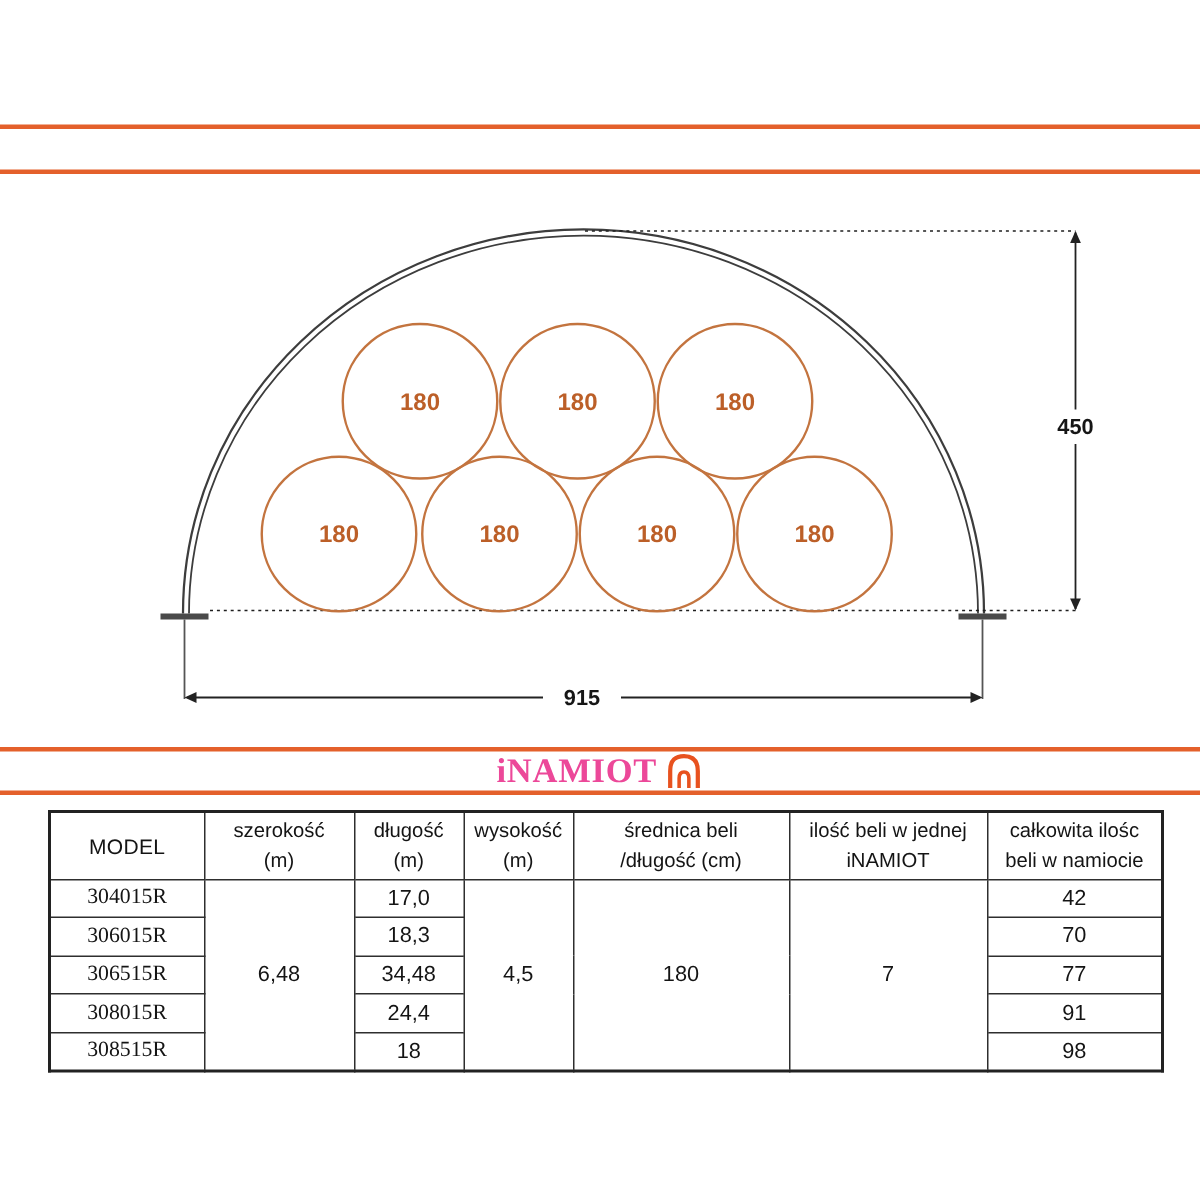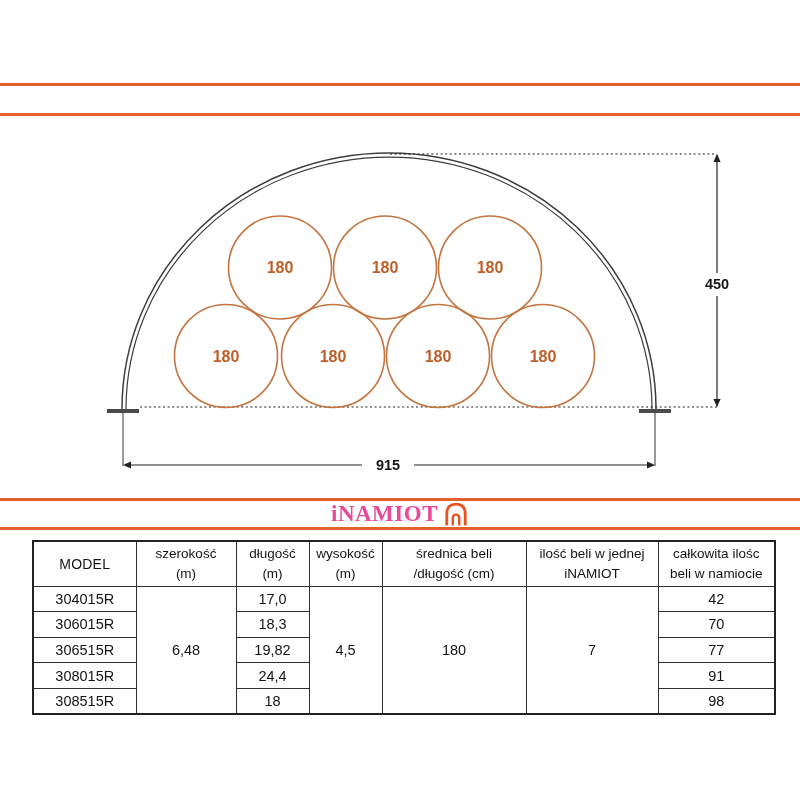--- a/index.html
+++ b/index.html
@@ -21,21 +21,21 @@
   #spec-table{position:absolute;left:32px;top:540px;width:742px;
       border-collapse:collapse;table-layout:fixed;border:2px solid #222;}
   #spec-table td,#spec-table th{border:1px solid #2e2e2e;text-align:center;
       vertical-align:middle;padding:0;font-weight:normal;color:#141414;}
   #spec-table thead tr{height:45px;margin-top:12px;}
   #spec-table tbody tr{height:25.6px;}
   .hdr{font-size:13.5px;line-height:1.45;}
   .hdr .l1,.hdr .l2{display:block;}
   .model-hdr{font-weight:bold;font-size:14px;letter-spacing:.2px;}
   .val{font-size:14.5px;}
-  .model-val{font-weight:bold;font-size:14.5px;}
+  .model-val{font-weight:bold;font-size:14.5px;font-family:Liberation Serif, serif;}
   svg text{font-family:"Liberation Sans",sans-serif;}
   .dimtxt{font-size:14.5px;font-weight:bold;fill:#161616;}
   .baletxt{font-size:16px;font-weight:bold;fill:#bc5f28;}
 </style>
 </head>
 <body>
 
 <div id="page">
 
   <div class="rule r1"></div>
@@ -143,21 +143,21 @@
         <td class="val" rowspan="5">7</td>
         <td class="val">42</td>
       </tr>
       <tr>
         <td class="model-val">306015R</td>
         <td class="val">18,3</td>
         <td class="val">70</td>
       </tr>
       <tr>
         <td class="model-val">306515R</td>
-        <td class="val">19,82</td>
+        <td class="val">34,48</td>
         <td class="val">77</td>
       </tr>
       <tr>
         <td class="model-val">308015R</td>
         <td class="val">24,4</td>
         <td class="val">91</td>
       </tr>
       <tr>
         <td class="model-val">308515R</td>
         <td class="val">18</td>

